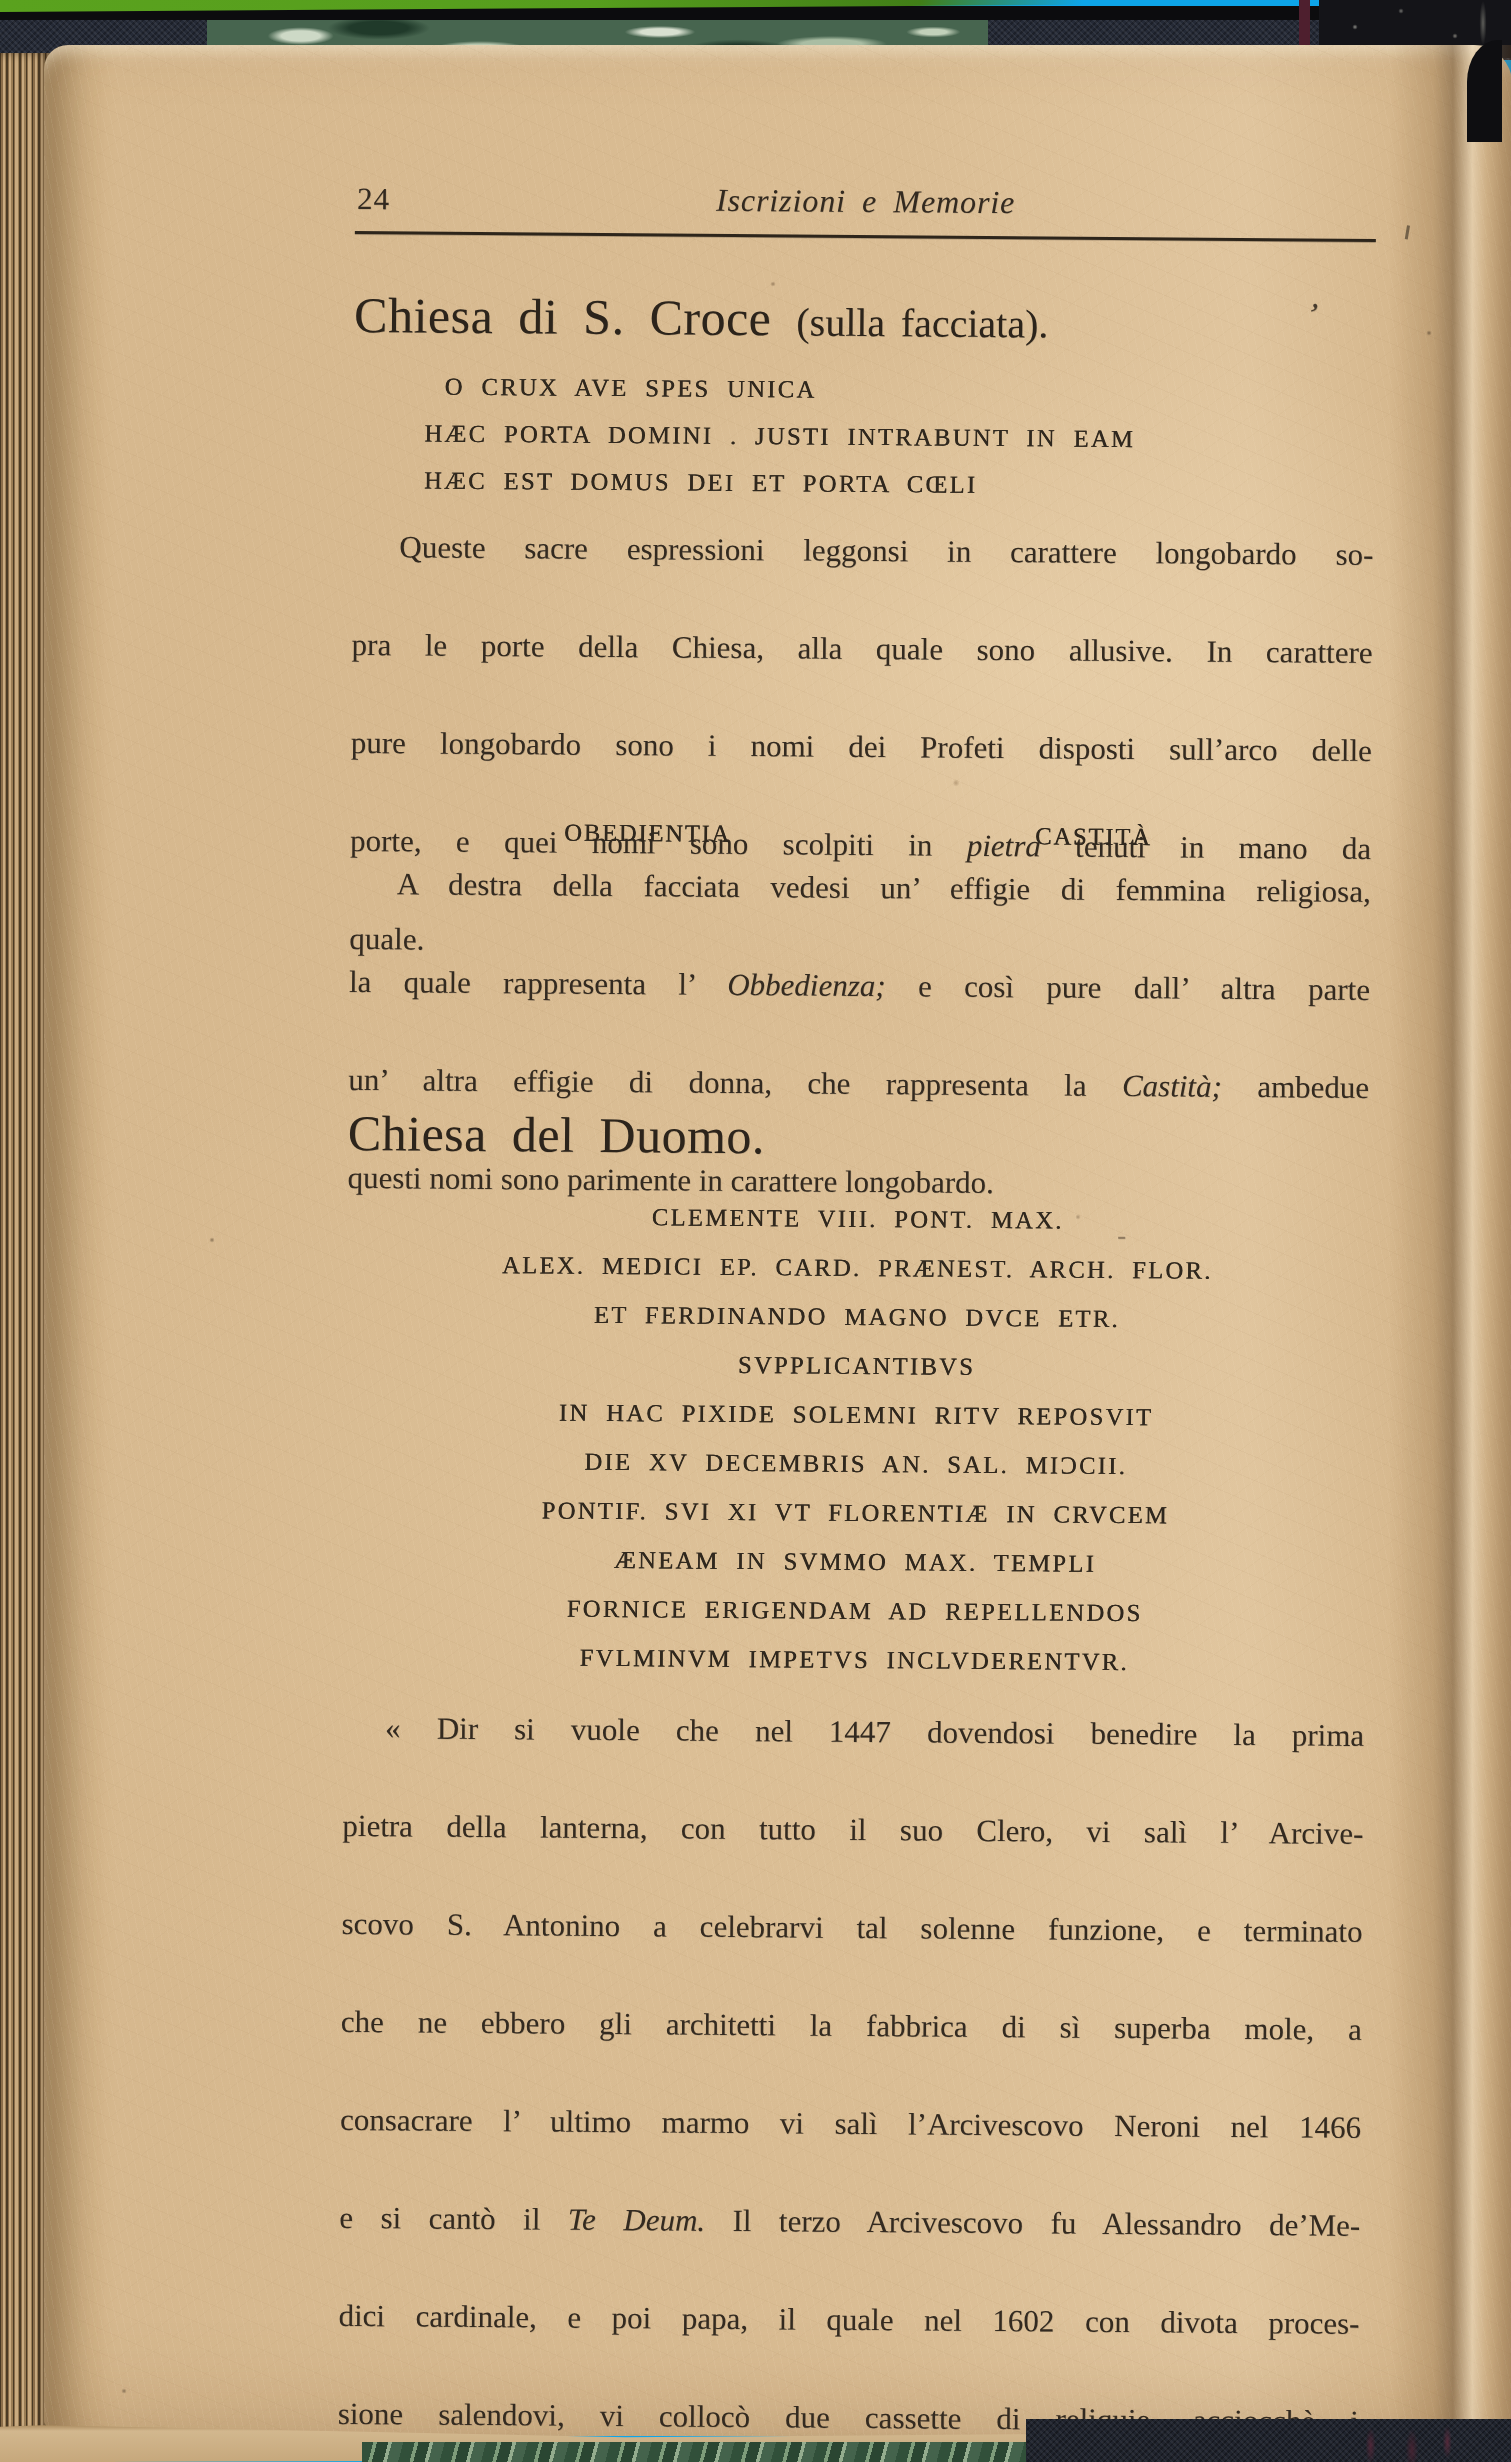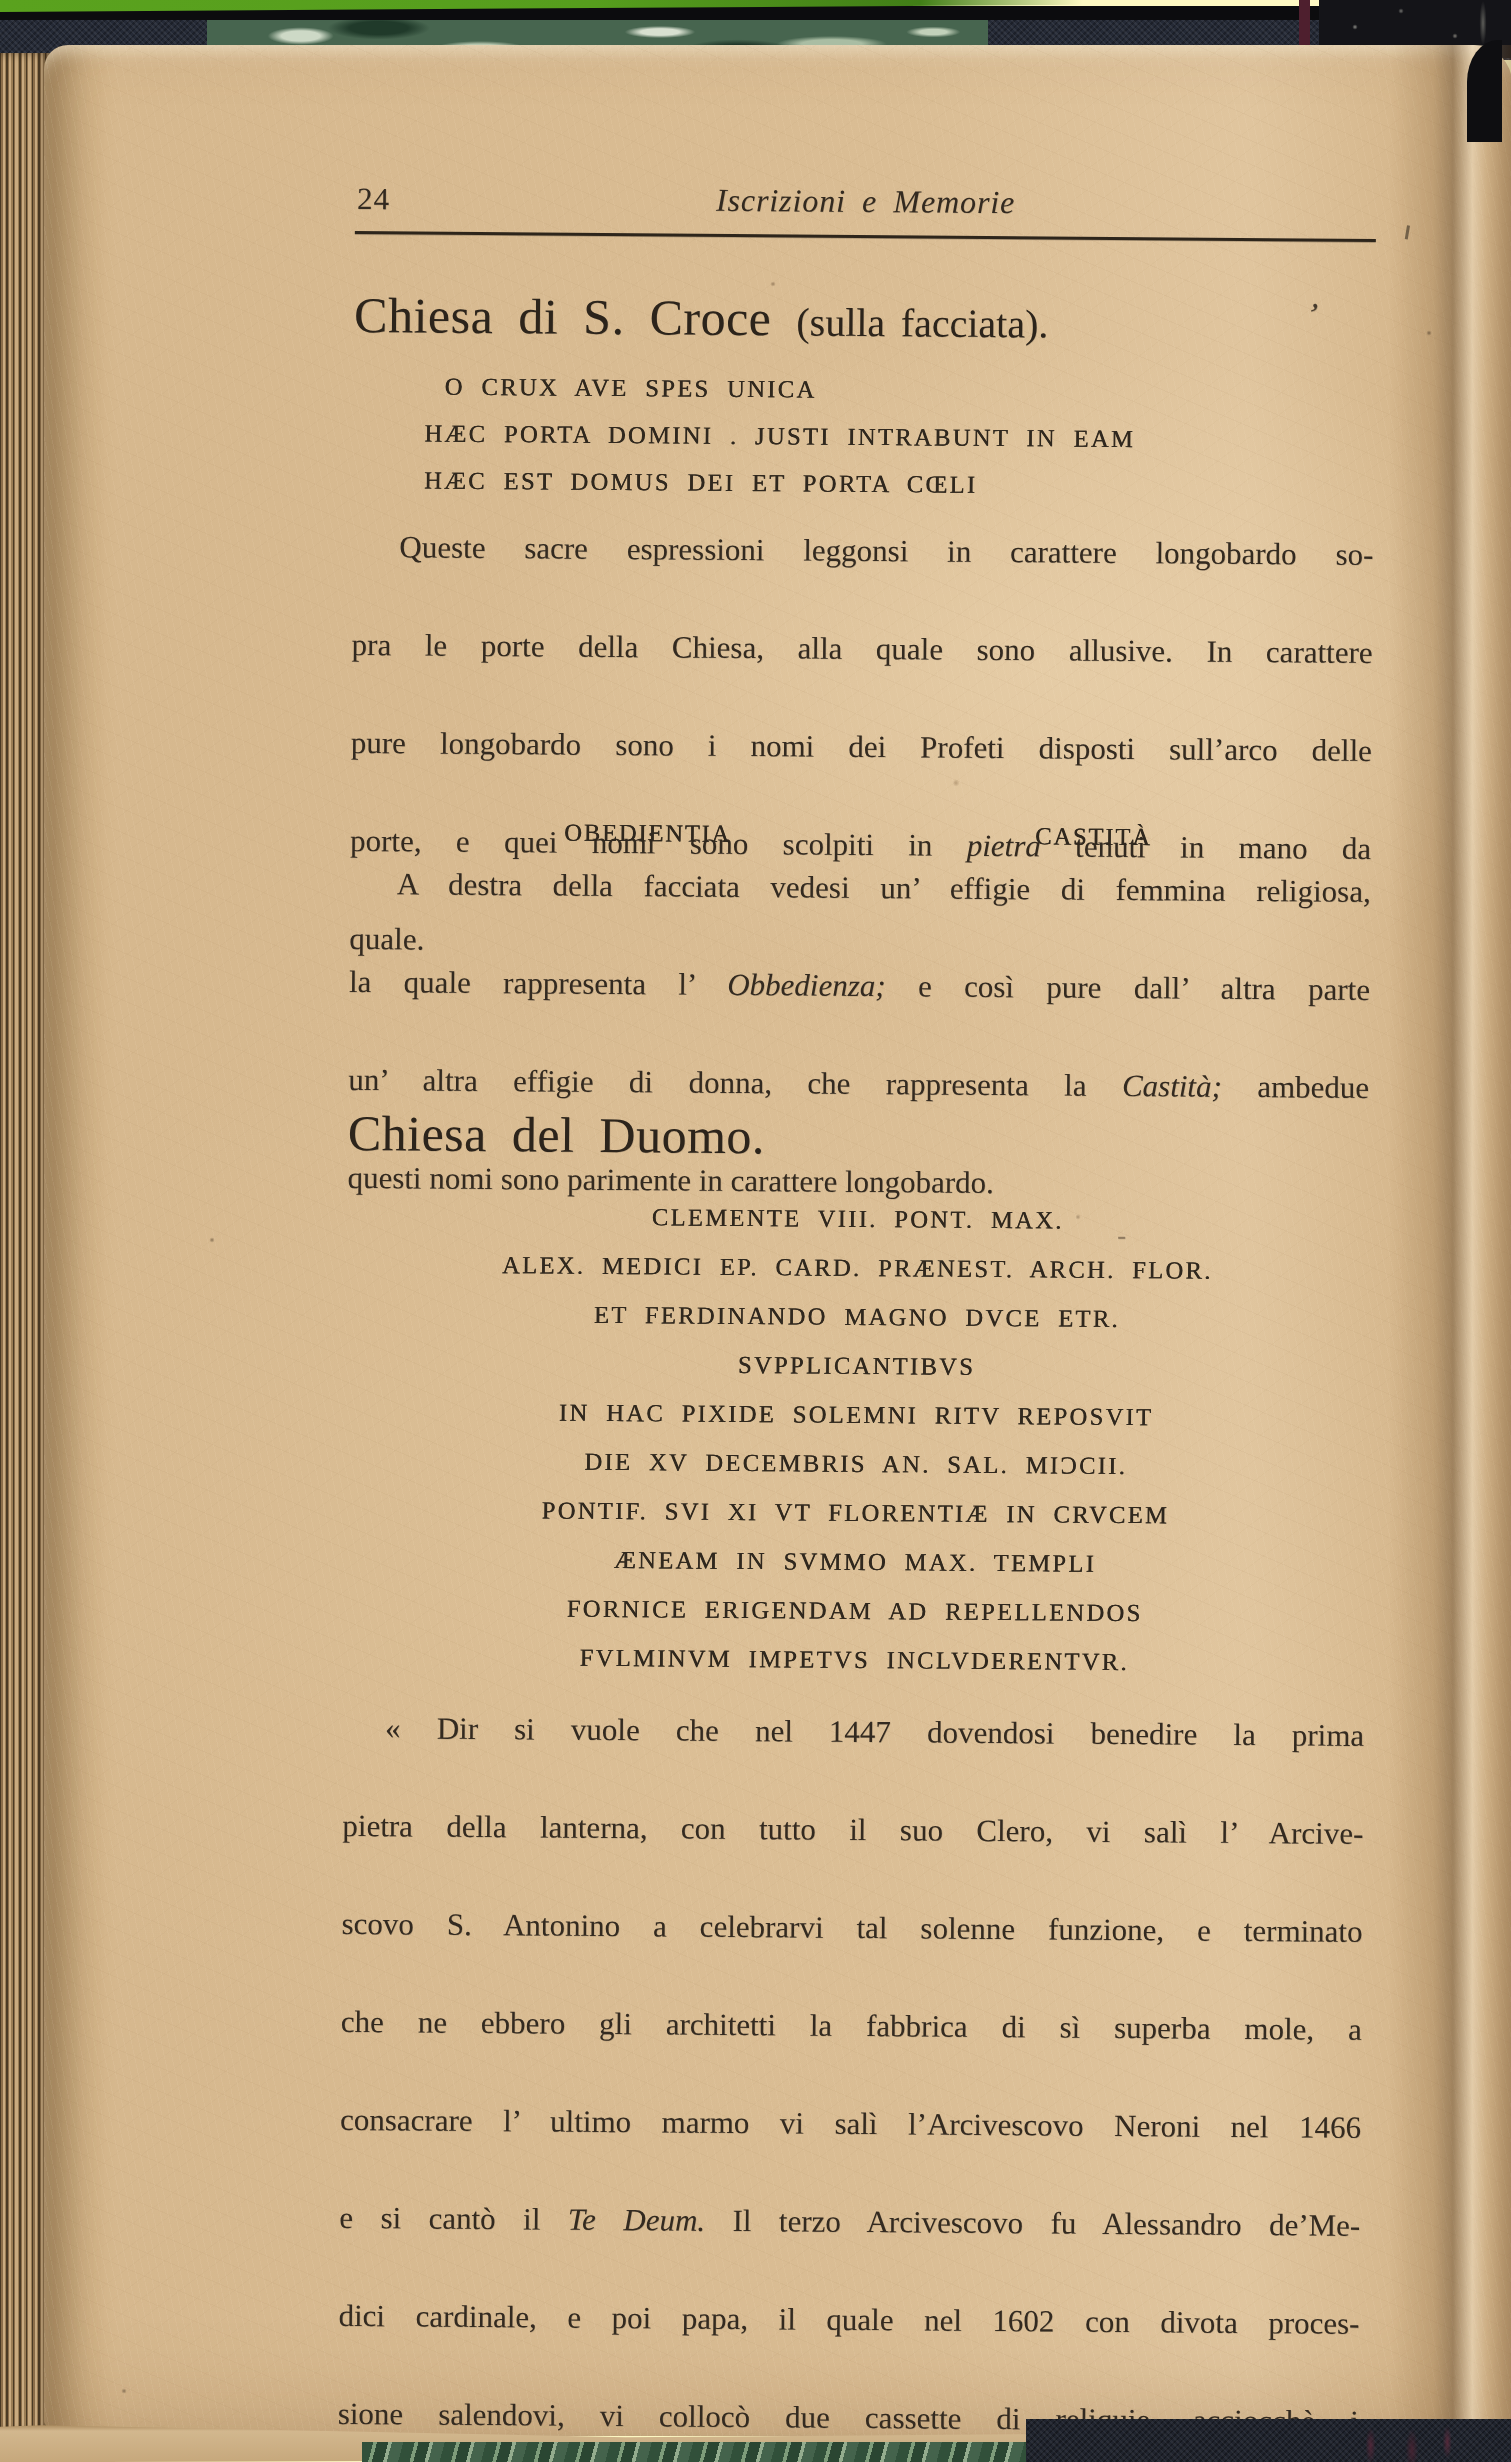--- a/index.html
+++ b/index.html
@@ -1,17 +1,17 @@
 <!DOCTYPE html>
 <html style="font-size:14.6px"><head>
 <meta charset="utf-8">
 <style>
   html,body{margin:0;padding:0;background:#000;}
   .stage{position:relative;width:1511px;height:2462px;overflow:hidden;
-         background:#fef9c3;font-family:"Liberation Serif","DejaVu Serif",serif;}
+         background:#0ea5e9;font-family:"Liberation Serif","DejaVu Serif",serif;}
 
   
   .green-strip{position:absolute;left:0;top:0;width:1083px;height:12px;
     background:linear-gradient(90deg,#5aa21e 0%,#569e1d 55%,#417e17 85%,rgba(40,70,15,0) 100%);
     clip-path:polygon(0 0,100% 0,100% 40%,0 100%);}
   .black-band{position:absolute;left:0;top:5.5px;width:1511px;height:53px;background:#0c0c0e;}
   .fabric-top{position:absolute;left:0;top:20px;width:1511px;height:40px;background:#252a36;
     background-image:repeating-linear-gradient(45deg,rgba(255,255,255,.06) 0 1.8px,transparent 1.8px 4.5px),
                      repeating-linear-gradient(-45deg,rgba(0,0,0,.25) 0 1.8px,transparent 1.8px 4.5px);}
   .marble-top{position:absolute;left:207px;top:20px;width:781px;height:40px;background:#47654f;

